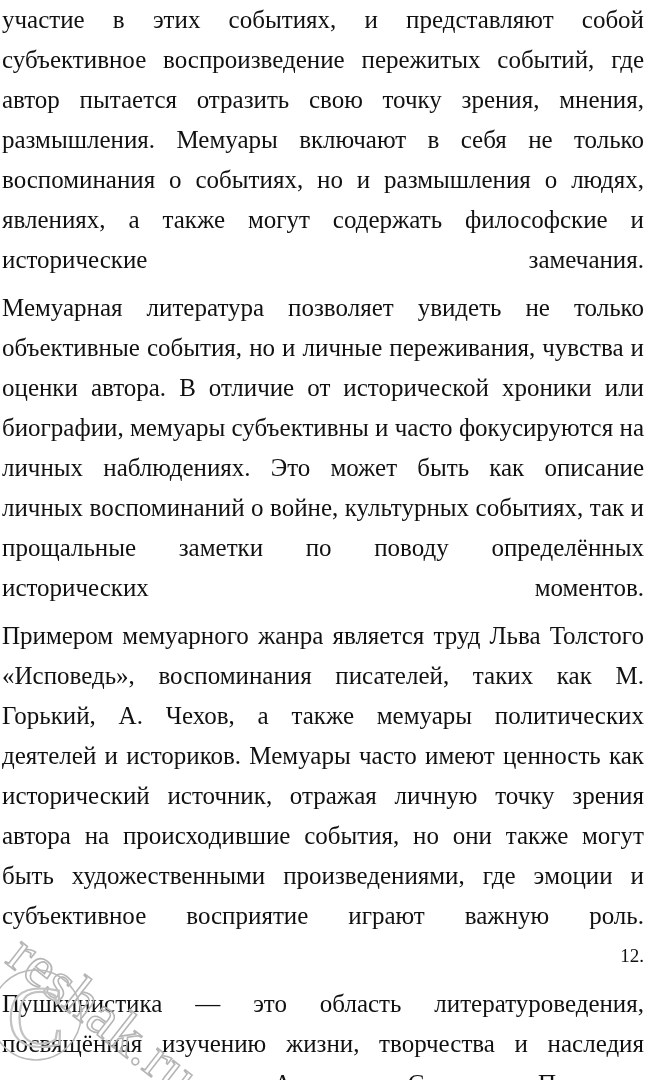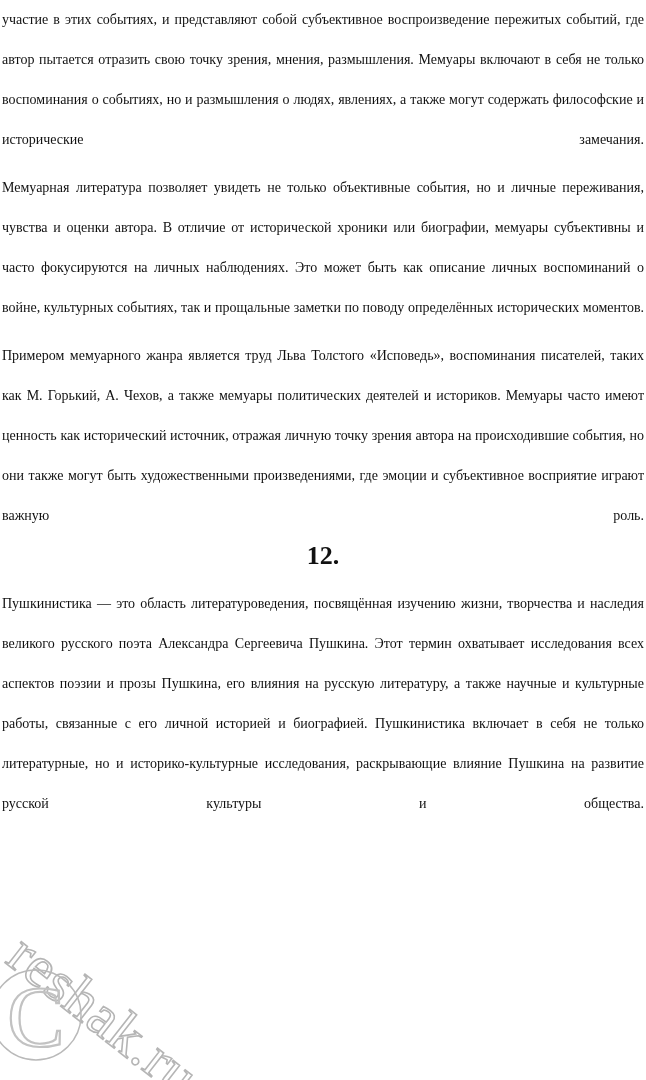--- a/index.html
+++ b/index.html
@@ -31,44 +31,44 @@
     left: 2px;
     top: 0px;
     width: 642px;
   }
 
   p.para {
     margin: 0;
     padding: 0;
     text-align: justify;
     text-justify: inter-word;
-    font-size: 14px;
+    font-size: 25px;
     line-height: 40px;
     letter-spacing: 0px;
     word-spacing: 0px;
     -webkit-hyphens: none;
     hyphens: none;
   }
 
   
   p.para.full-justify {
     text-align-last: justify;
   }
 
   p.gap-before {
     margin-top: 8px;
   }
 
   h2.section-number {
     margin: 0;
     padding: 0;
-    font-size: 26px;
+    font-size: 19px;
     line-height: 40px;
-    font-weight: bold;
-    text-align: center;
+    font-weight: normal;
+    text-align: right;
   }
 
   .lead {
     font-weight: normal;
   }
 
   
   #watermark {
     position: absolute;
     left: 0;

